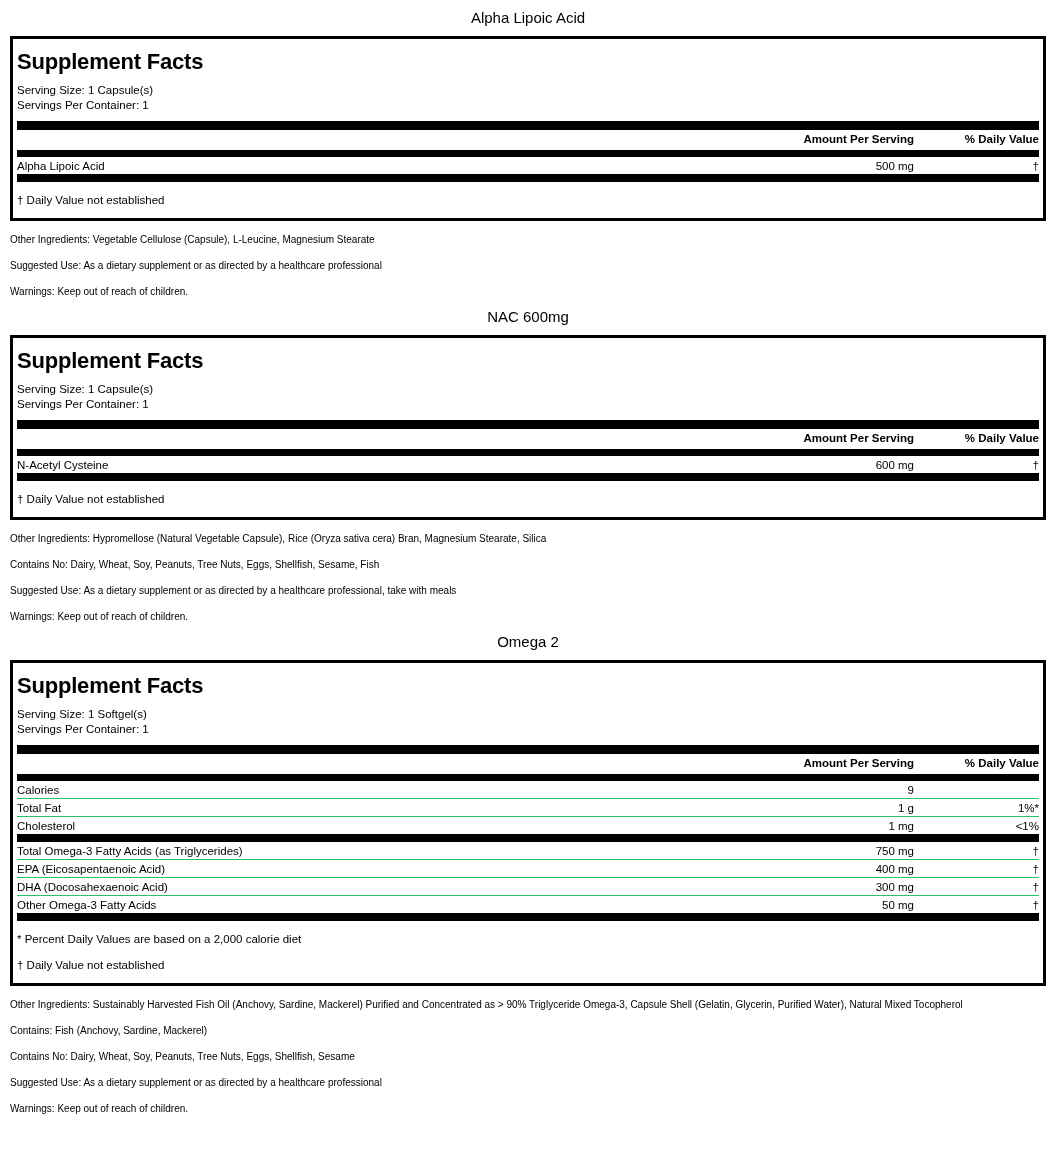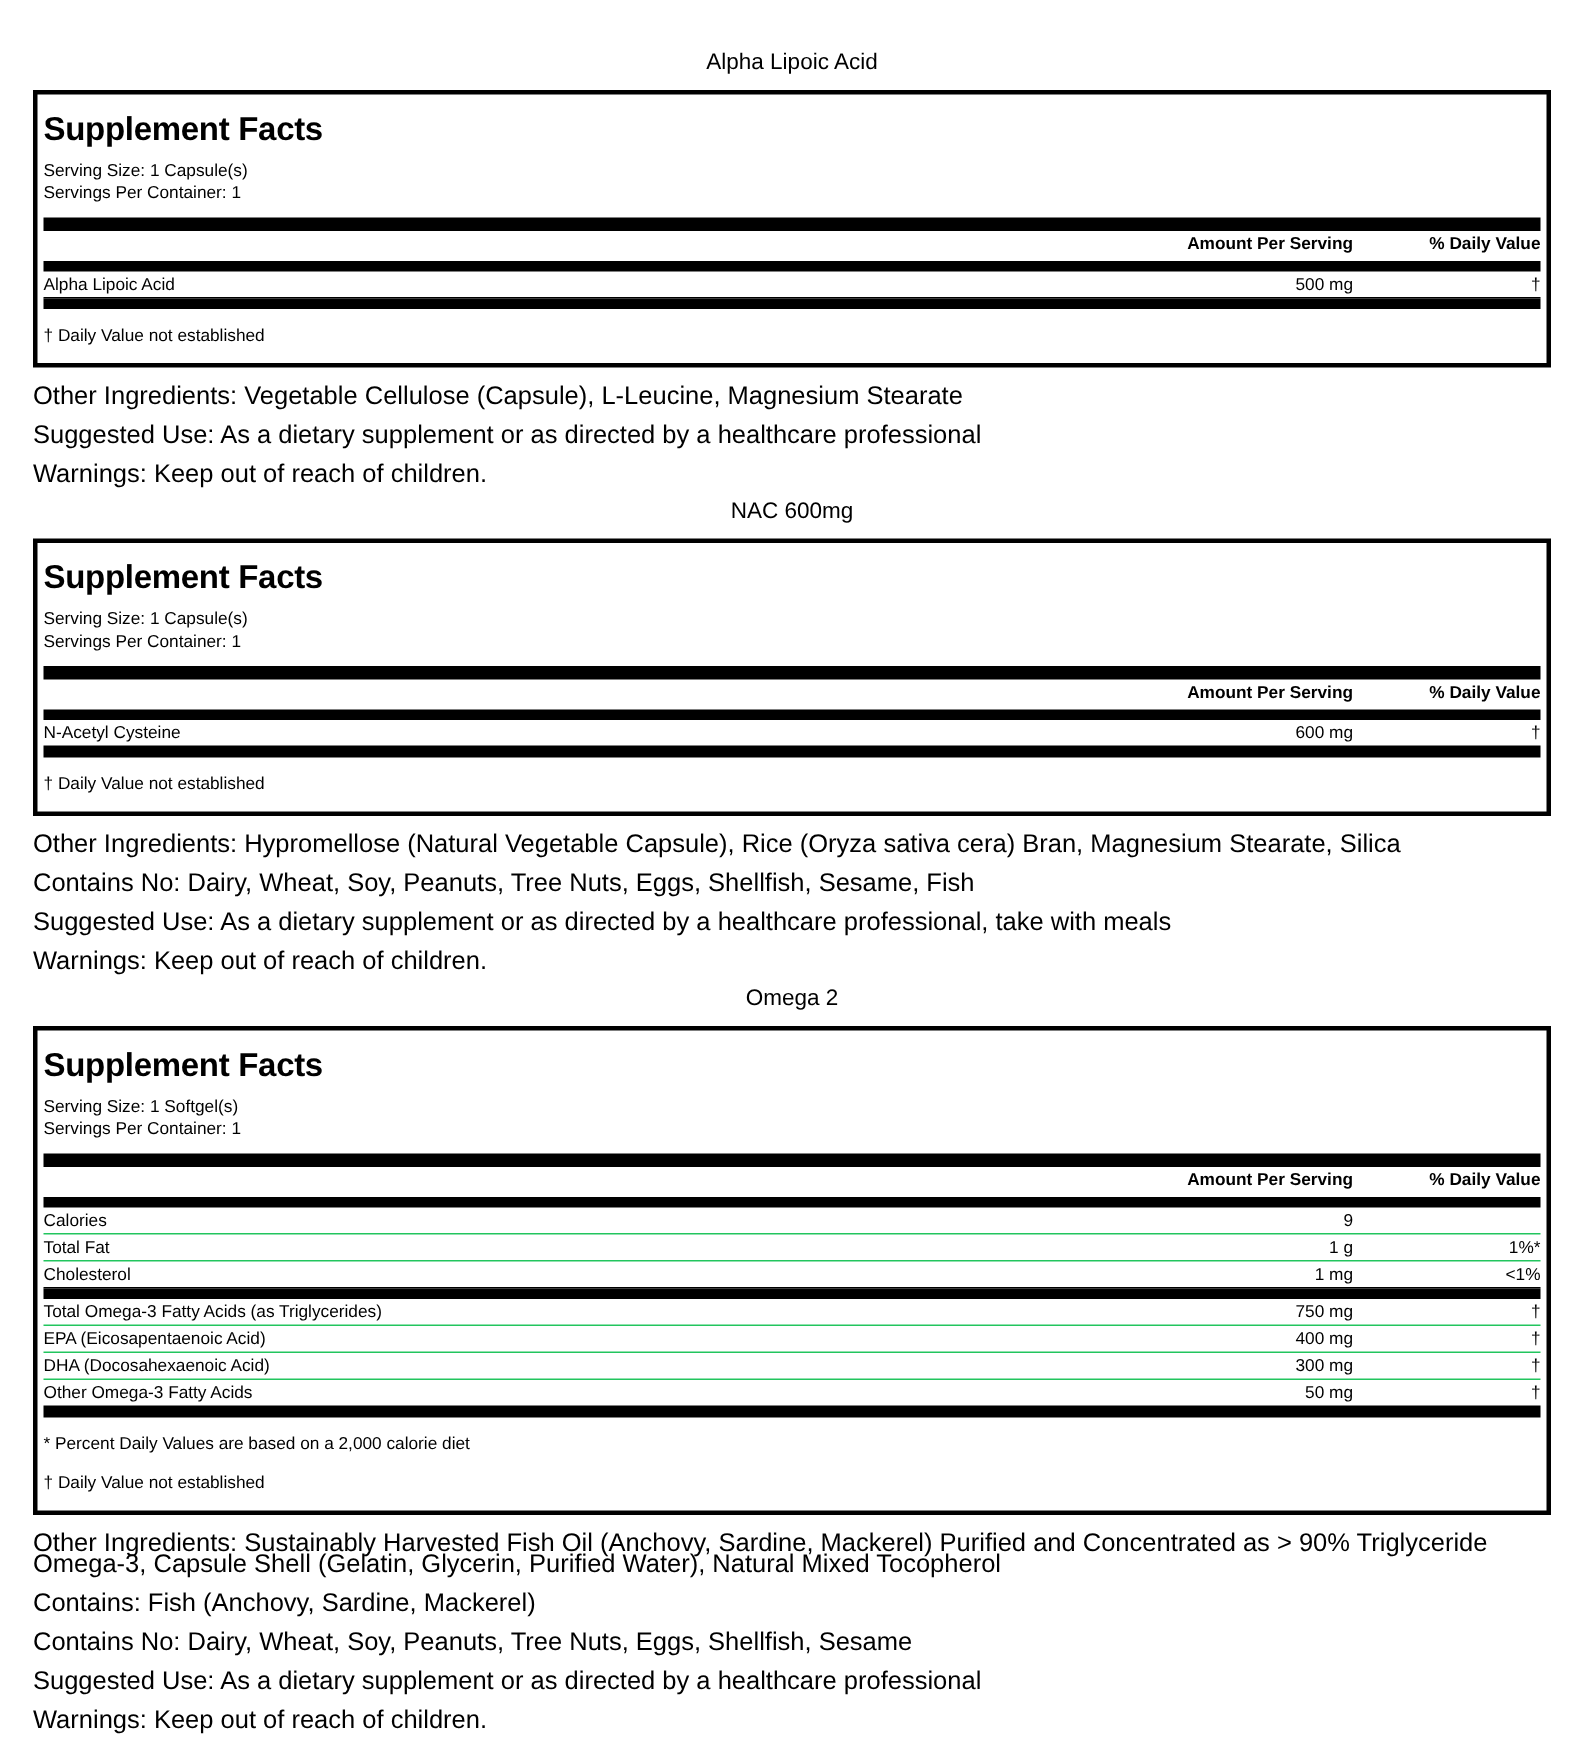--- a/index.html
+++ b/index.html
@@ -10,22 +10,21 @@
   body {
     width: 1056px;
     min-height: 1174px;
     font-family: "Liberation Sans", sans-serif;
     color: #000000;
     -webkit-font-smoothing: antialiased;
   }
   .page {
     width: 1056px;
     box-sizing: border-box;
-    padding: 12px;
-    margin-top: 12px;
+    padding: 0;
   }
 
   
   .product-title {
     text-align: center;
     font-size: 15px;
     line-height: 18px;
     padding: 9px 0 9px 0;
     font-weight: normal;
     color: #000;
@@ -100,21 +99,21 @@
     margin-top: 11px;
   }
   .sf-footnote + .sf-footnote { margin-top: 11px; }
 
   
   .info-block {
     padding: 0 10px;
     margin-top: 12px;
   }
   .info-line {
-    font-size: 17px;
+    font-size: 10px;
     line-height: 14px;
     margin: 0 0 12px 0;
   }
   .info-line:last-child { margin-bottom: 0; }
 
   .section { margin-bottom: 0; }
 </style>
 </head>
 <body>
 

